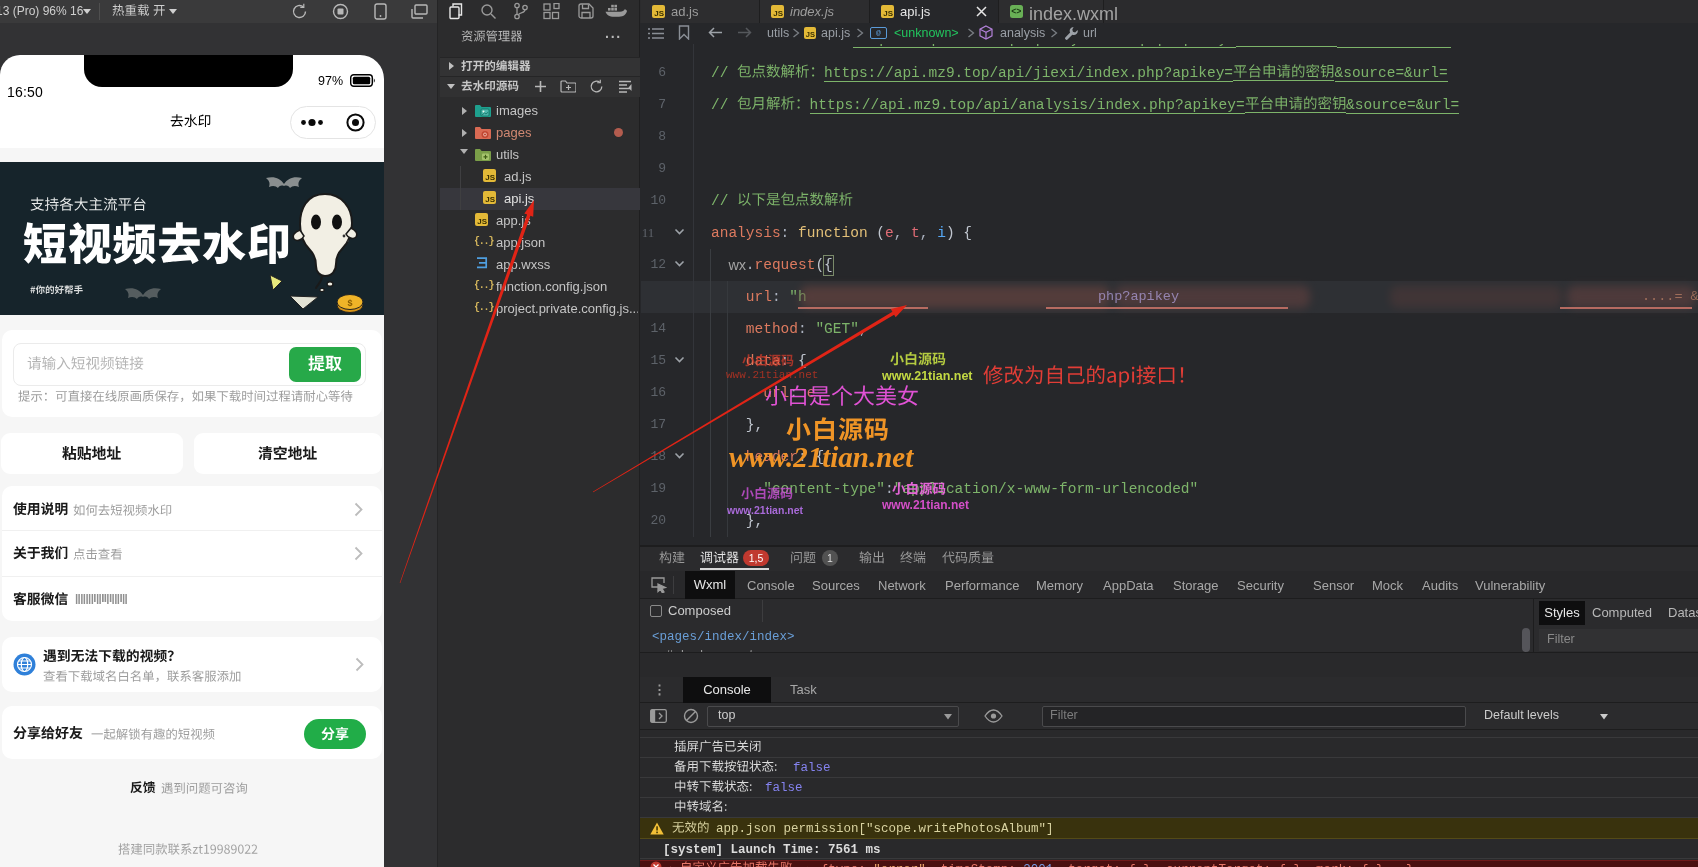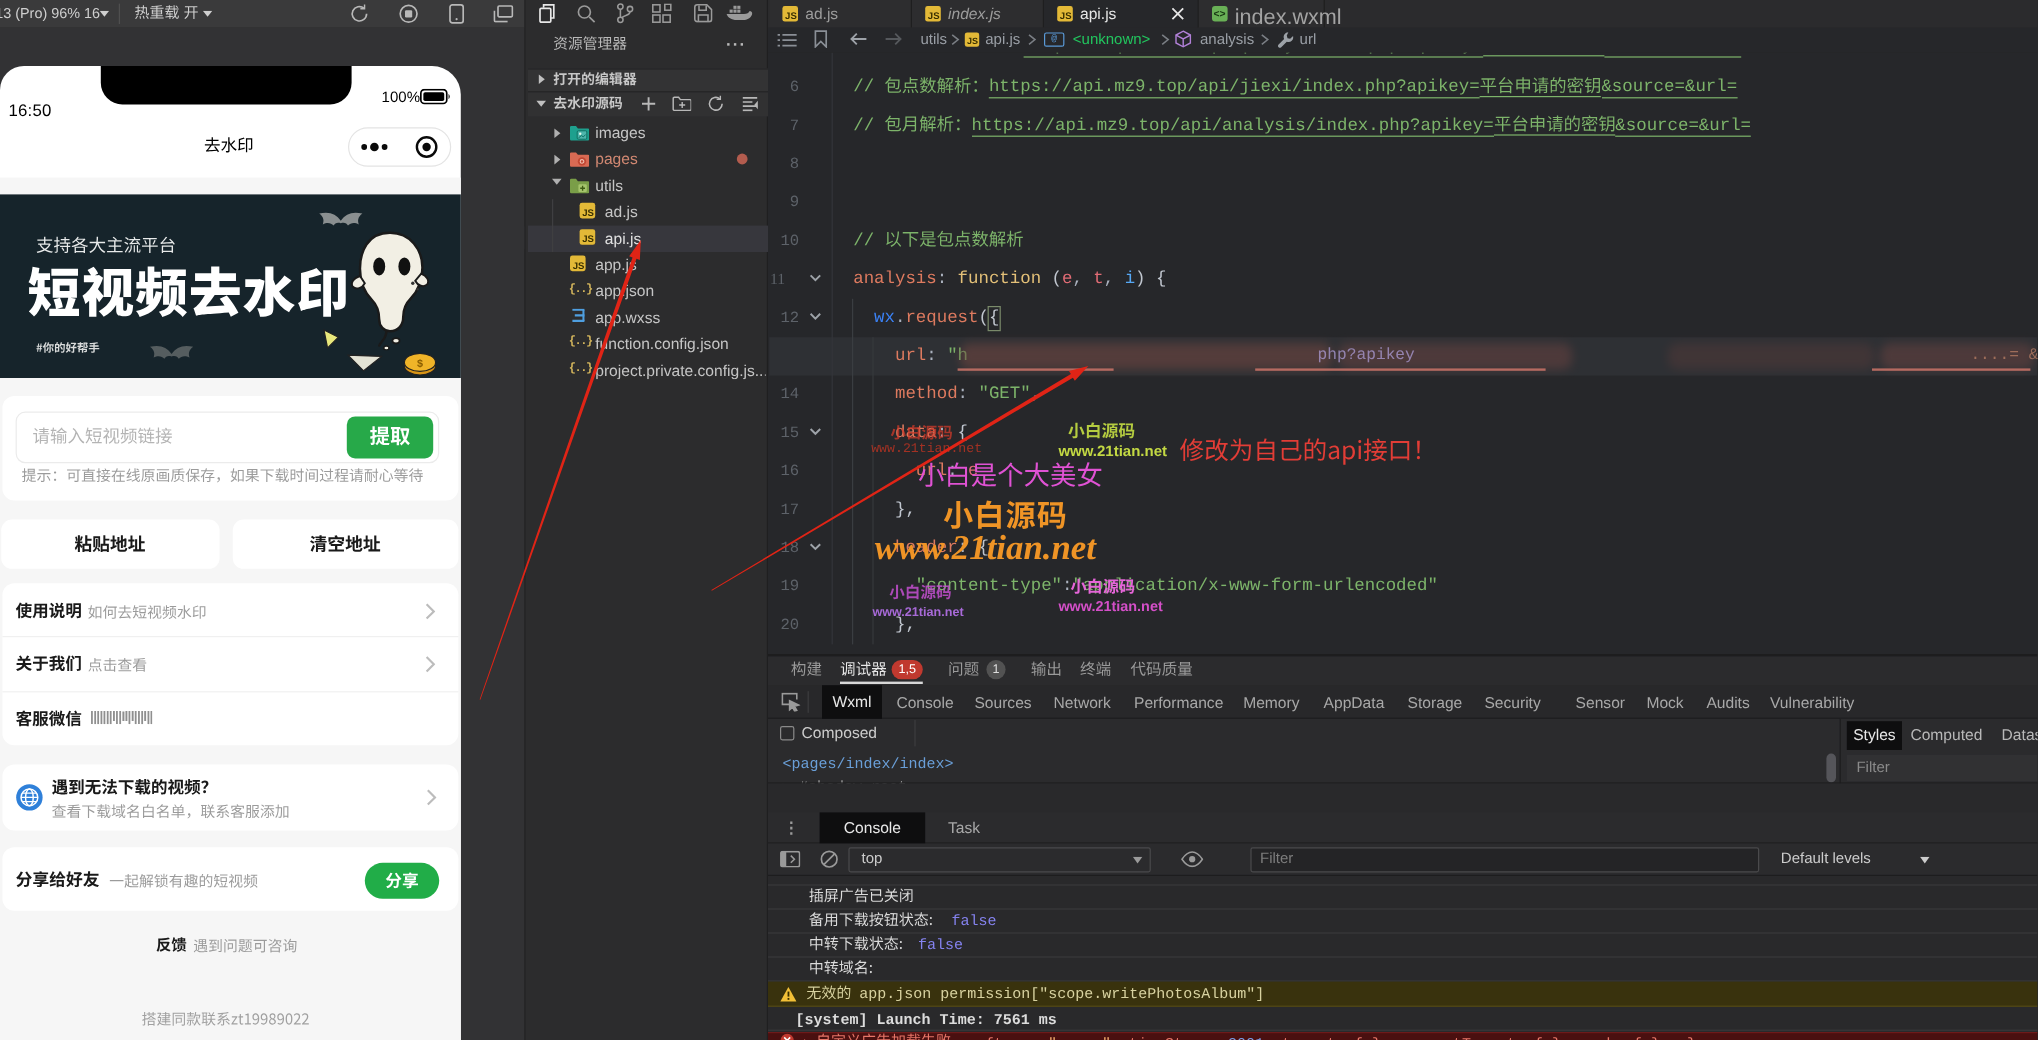--- a/index.html
+++ b/index.html
@@ -245,21 +245,21 @@
   </svg>
 <svg style="position:absolute;left:411px;top:4px" width="17" height="15" viewBox="0 0 17 15">
     <rect x="4" y="1" width="12" height="9" rx="1" fill="none" stroke="#b8b8b8" stroke-width="1.4"></rect>
     <path d="M1 5 v8 a1 1 0 0 0 1 1 h10" fill="none" stroke="#b8b8b8" stroke-width="1.4"></path>
   </svg>
 <div class="" style="position:absolute;left:0px;top:23px;width:437px;height:844px;background:#323234;"></div>
 <div class="" style="position:absolute;left:437px;top:187px;width:7px;height:22px;background:#4a4a4b;border-radius:3px;"></div>
 <div class="" style="position:absolute;left:0px;top:55px;width:384px;height:812px;background:#fff;border-radius:20px 24px 0 0;"></div>
 <div class="" style="position:absolute;left:84px;top:55px;width:209px;height:32px;background:#000;border-radius:0 0 18px 18px;"></div>
 <div class="" style="position:absolute;left:7px;top:84px;width:60px;height:16px;color:#000;font-size:14px;letter-spacing:0.2px;">16:50</div>
-<div class="" style="position:absolute;left:318px;top:74px;width:30px;height:13px;color:#000;font-size:12.5px;">100%</div>
+<div class="" style="position:absolute;left:318px;top:74px;width:30px;height:13px;color:#000;font-size:12.5px;">97%</div>
 <svg style="position:absolute;left:350px;top:74px" width="26" height="13" viewBox="0 0 26 13">
     <rect x="0.7" y="0.7" width="21.6" height="11.6" rx="3" fill="none" stroke="#000" stroke-width="1.4"></rect>
     <rect x="2.8" y="2.8" width="17.4" height="7.4" rx="1.5" fill="#000"></rect>
     <path d="M23.8 4.2 q2 2.3 0 4.6 Z" fill="#000"></path>
   </svg>
 <svg style="position:absolute;left:170px;top:114px;" width="43.4" height="16" overflow="visible">
     <g fill="#000">
       <use href="#g4" transform="translate(0,11.9) scale(0.138)"></use>
       <use href="#g5" transform="translate(13.8,11.9) scale(0.138)"></use>
       <use href="#g6" transform="translate(27.6,11.9) scale(0.138)"></use>
@@ -928,21 +928,21 @@
 <div style="position:absolute;left:798.0px;top:225px;font-family:'Liberation Mono';font-size:14.5px;line-height:16px;color:#e3c078;white-space:pre;">function</div>
 <div style="position:absolute;left:867.6px;top:225px;font-family:'Liberation Mono';font-size:14.5px;line-height:16px;color:#c0c6cf;white-space:pre;"> (</div>
 <div style="position:absolute;left:885.0px;top:225px;font-family:'Liberation Mono';font-size:14.5px;line-height:16px;color:#e06c75;white-space:pre;">e</div>
 <div style="position:absolute;left:893.7px;top:225px;font-family:'Liberation Mono';font-size:14.5px;line-height:16px;color:#abb2bf;white-space:pre;">, </div>
 <div style="position:absolute;left:911.1px;top:225px;font-family:'Liberation Mono';font-size:14.5px;line-height:16px;color:#e06c75;white-space:pre;">t</div>
 <div style="position:absolute;left:919.8000000000001px;top:225px;font-family:'Liberation Mono';font-size:14.5px;line-height:16px;color:#abb2bf;white-space:pre;">, </div>
 <div style="position:absolute;left:937.2px;top:225px;font-family:'Liberation Mono';font-size:14.5px;line-height:16px;color:#56a8f5;white-space:pre;">i</div>
 <div style="position:absolute;left:945.9000000000001px;top:225px;font-family:'Liberation Mono';font-size:14.5px;line-height:16px;color:#c0c6cf;white-space:pre;">) </div>
 <div style="position:absolute;left:963.3000000000001px;top:225px;font-family:'Liberation Mono';font-size:14.5px;line-height:16px;color:#c0c6cf;white-space:pre;">{</div>
 <div style="position:absolute;left:711px;top:257px;font-family:'Liberation Mono';font-size:14.5px;line-height:16px;color:#abb2bf;white-space:pre;">  </div>
-<div style="position:absolute;left:728.4px;top:257px;font-family:Liberation Mono, monospace;font-size:14.5px;line-height:16px;color:#3b82f6;white-space:pre;">wx</div>
+<div style="position:absolute;left:728.4px;top:257px;font-family:Liberation Sans, sans-serif;font-size:14.5px;line-height:16px;color:#a3a3a3;white-space:pre;">wx</div>
 <div style="position:absolute;left:745.8px;top:257px;font-family:'Liberation Mono';font-size:14.5px;line-height:16px;color:#abb2bf;white-space:pre;">.</div>
 <div style="position:absolute;left:754.5px;top:257px;font-family:'Liberation Mono';font-size:14.5px;line-height:16px;color:#dd7a5f;white-space:pre;">request</div>
 <div style="position:absolute;left:815.4px;top:257px;font-family:'Liberation Mono';font-size:14.5px;line-height:16px;color:#c0c6cf;white-space:pre;">(</div>
 <div style="position:absolute;left:824.1px;top:257px;font-family:'Liberation Mono';font-size:14.5px;line-height:16px;color:#c0c6cf;white-space:pre;">{</div>
 <div class="" style="position:absolute;left:823.1px;top:255px;width:10.5px;height:21px;border:1px solid #7a8a6a;"></div>
 <div style="position:absolute;left:711px;top:289px;font-family:'Liberation Mono';font-size:14.5px;line-height:16px;color:#abb2bf;white-space:pre;">    </div>
 <div style="position:absolute;left:745.8px;top:289px;font-family:'Liberation Mono';font-size:14.5px;line-height:16px;color:#dd7a5f;white-space:pre;">url</div>
 <div style="position:absolute;left:771.9px;top:289px;font-family:'Liberation Mono';font-size:14.5px;line-height:16px;color:#abb2bf;white-space:pre;">: </div>
 <div style="position:absolute;left:789.3px;top:289px;font-family:'Liberation Mono';font-size:14.5px;line-height:16px;color:#7db46a;white-space:pre;">"h</div>
 <div style="position:absolute;left:711px;top:321px;font-family:'Liberation Mono';font-size:14.5px;line-height:16px;color:#abb2bf;white-space:pre;">    </div>

